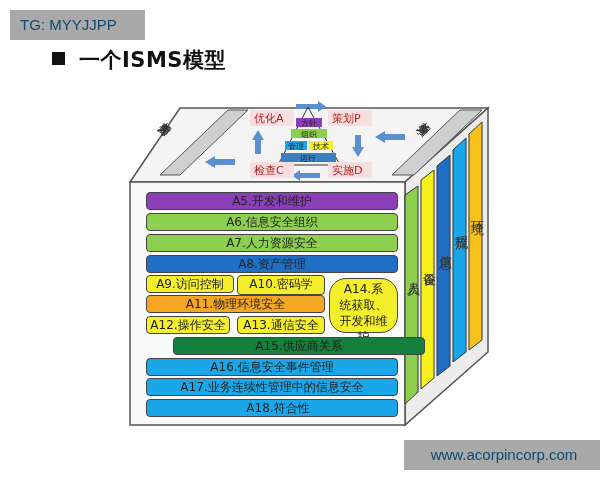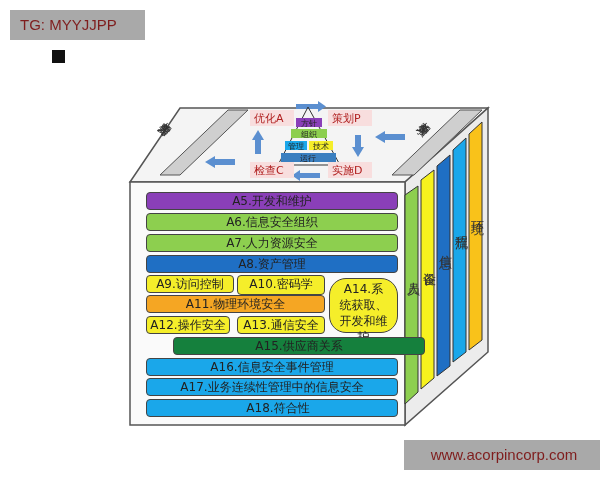--- a/index.html
+++ b/index.html
@@ -1,30 +1,30 @@
 <!DOCTYPE html>
 <html><head>
 <meta charset="utf-8">
 <style>
   html,body{margin:0;padding:0;background:#fff;}
   body{width:600px;height:480px;position:relative;overflow:hidden;font-family:"DejaVu Sans",sans-serif;}
-  .tag{position:absolute;background:#a9a9a9;color:#7f1d1d;font-family:"Liberation Sans",sans-serif;font-size:15px;line-height:30px;padding:0 10px;}
+  .tag{position:absolute;background:#a9a9a9;color:#0c4a6e;font-family:"Liberation Sans",sans-serif;font-size:15px;line-height:30px;padding:0 10px;}
   #tg{left:10px;top:10px;width:115px;height:30px;}
   #url{left:404px;top:440px;width:180px;height:30px;text-align:center;font-size:15px;}
   .title{position:absolute;left:52px;top:46px;font-size:21px;font-weight:bold;color:#111;letter-spacing:0.5px;}
   .title .sq{display:inline-block;width:13px;height:13px;background:#111;margin-right:14px;vertical-align:2px;}
   svg{position:absolute;left:0;top:0;}
   .bar{position:absolute;border:1.5px solid #444;border-radius:4px;box-sizing:border-box;text-align:center;font-size:12px;line-height:17px;color:#222;}
   .vt{position:absolute;writing-mode:vertical-rl;font-size:13px;color:#333;letter-spacing:1px;}
 </style>
 </head>
 <body>
 
 <div id="tg" class="tag">TG: MYYJJPP</div>
-<div class="title"><span class="sq"></span></div>
+<div class="title"><span class="sq"></span><span>一个ISMS模型</span></div>
 
 <svg width="600" height="480">
 
   <polygon points="130,182 180,108 488,108 405,182" fill="#f4f4f4" stroke="#555" stroke-width="1.5"></polygon>
 
   <polygon points="405,182 488,108 488,352 405,425" fill="#ececec" stroke="#555" stroke-width="1.5"></polygon>
 
   <rect x="130" y="182" width="275" height="243" fill="#fafafa" stroke="#555" stroke-width="1.5"></rect>
 
   <polygon points="160,175 228,110 248,110 180,175" fill="#cfcfcf" stroke="#555"></polygon>

